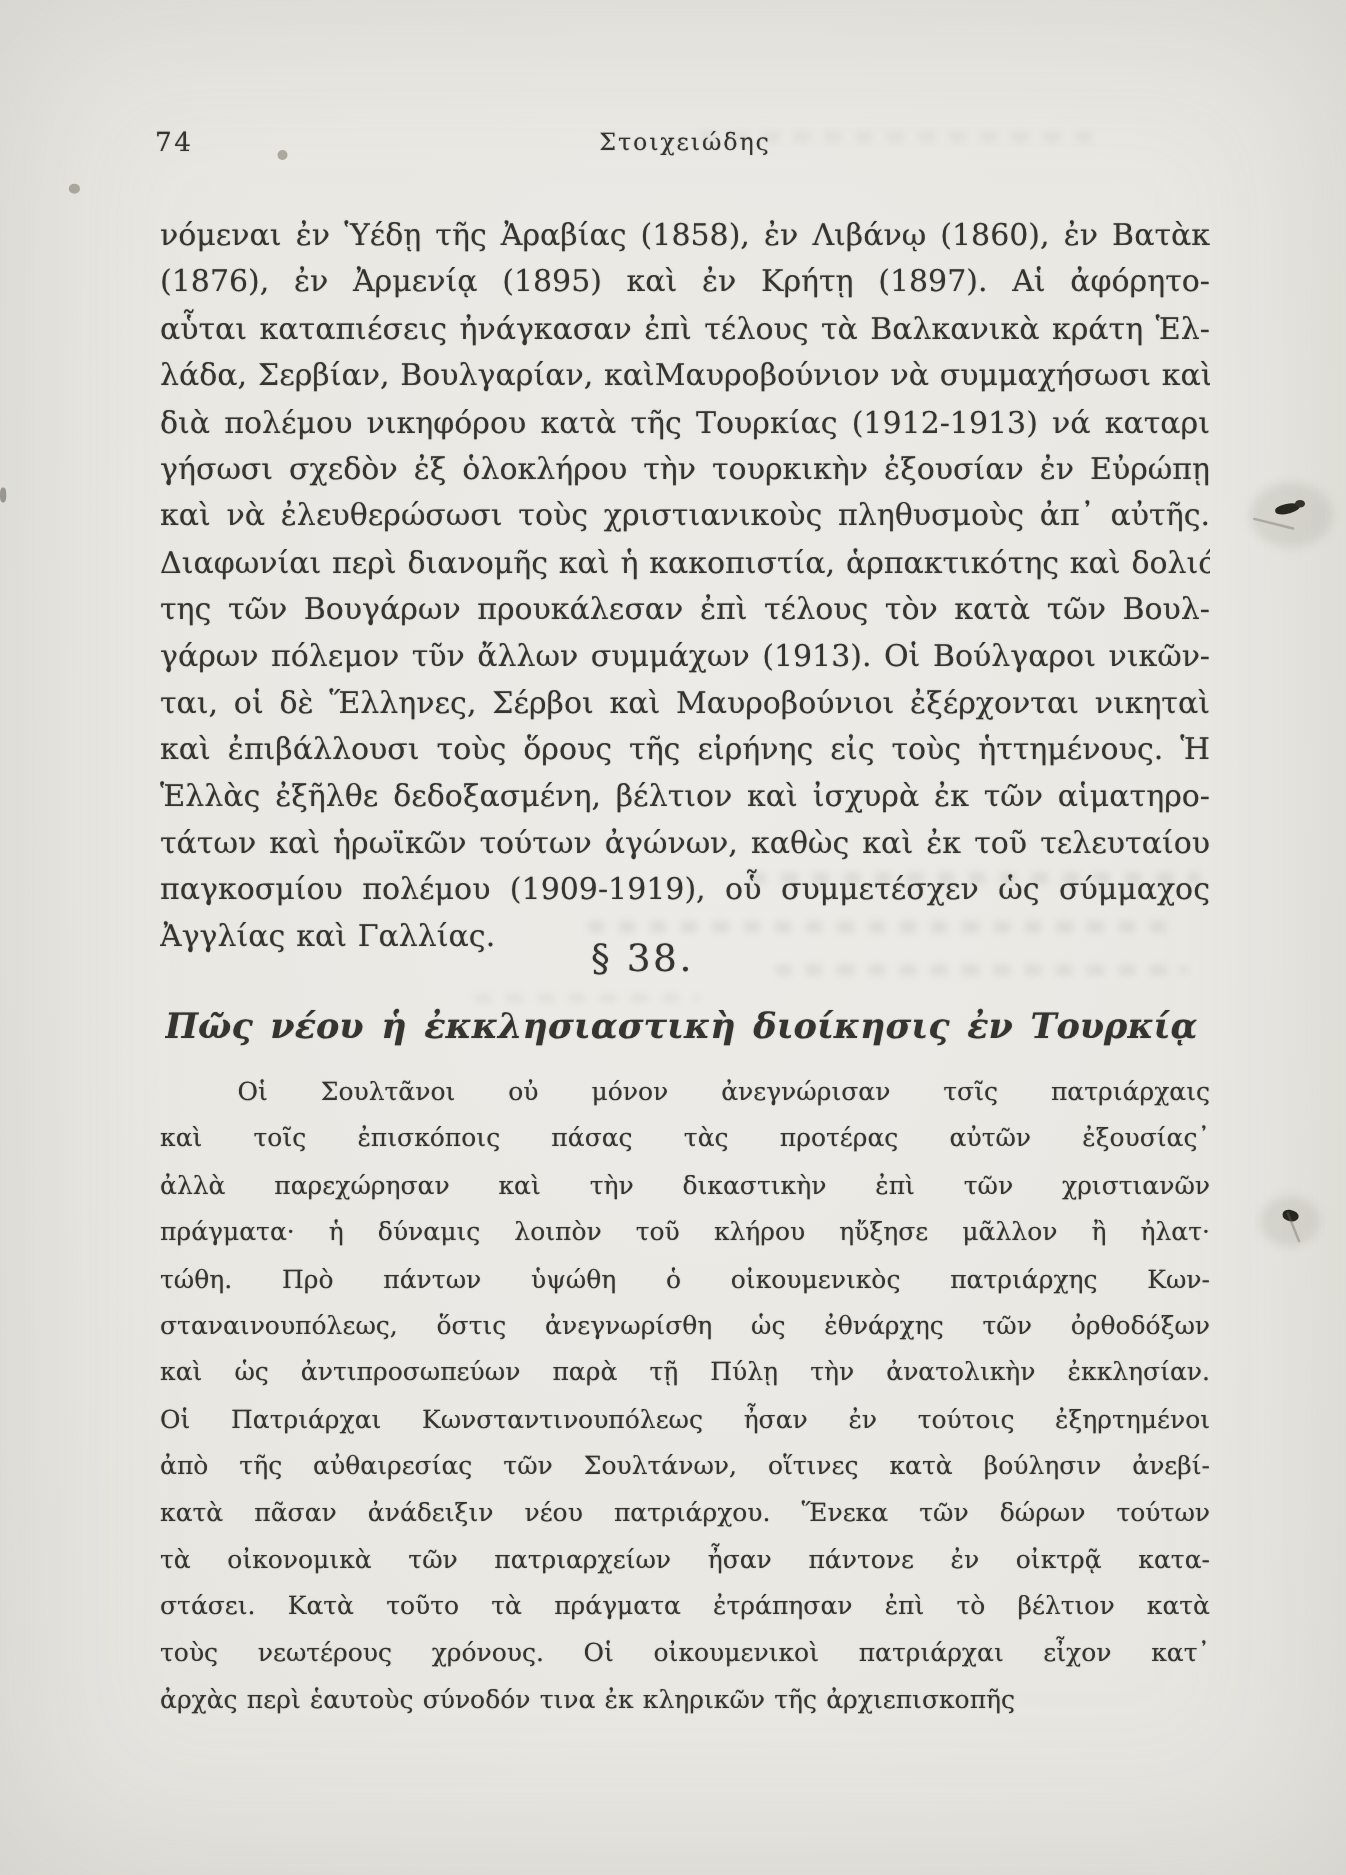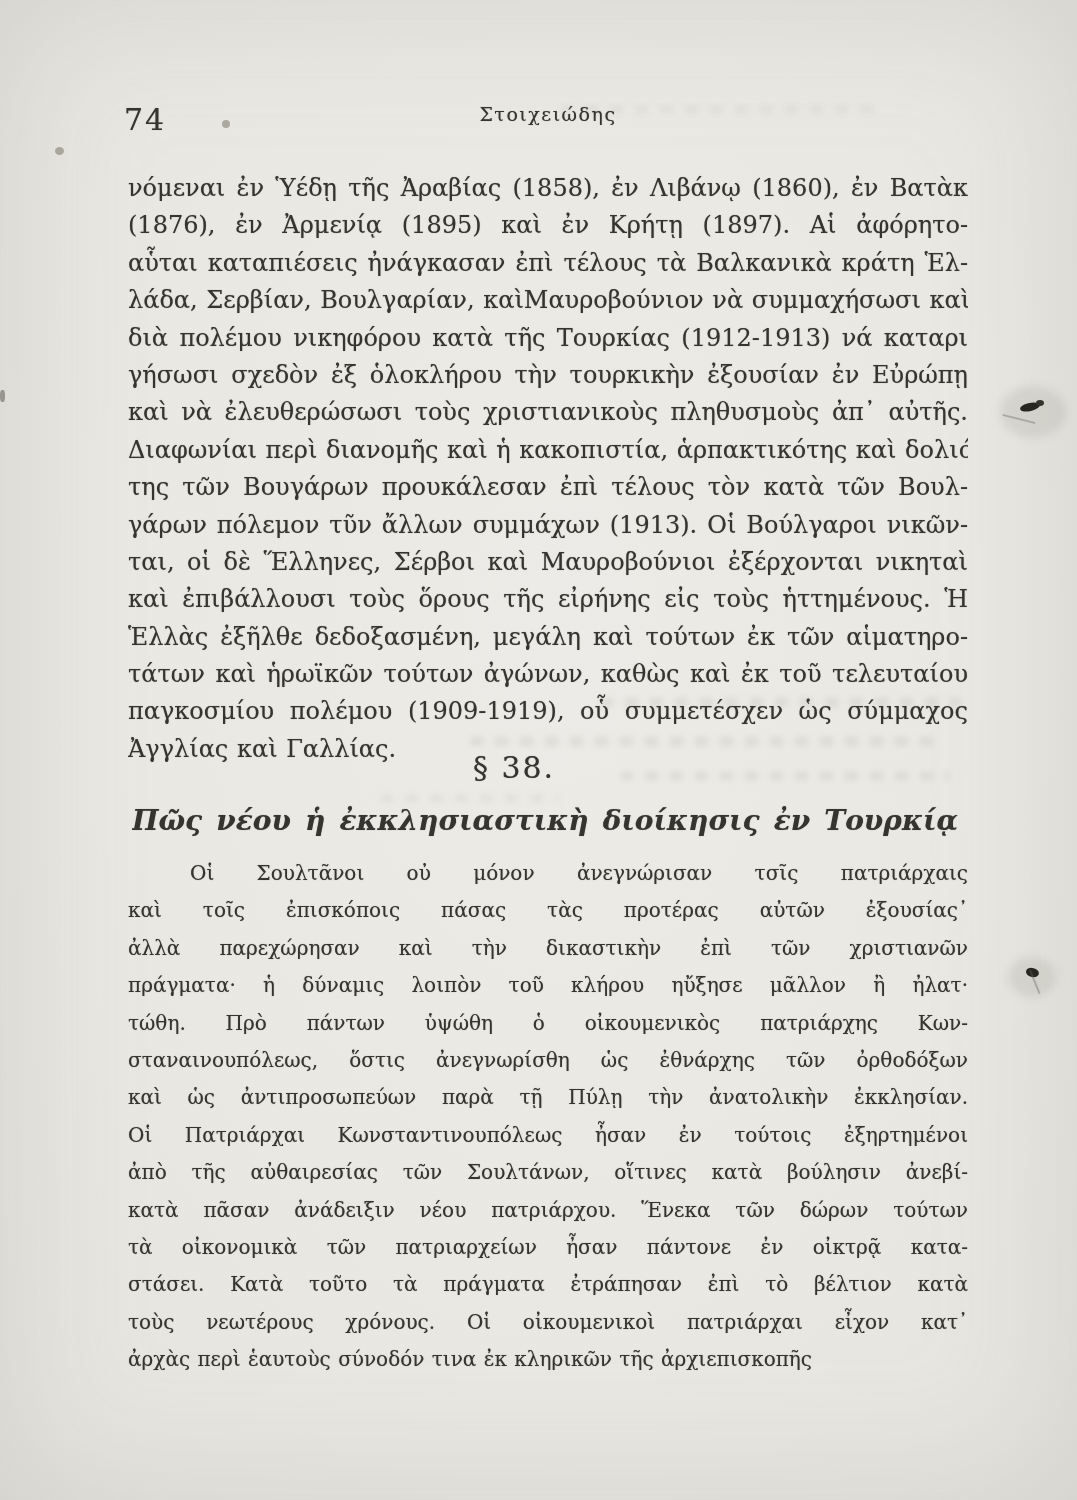--- a/index.html
+++ b/index.html
@@ -5,21 +5,21 @@
   html,body{margin:0;padding:0;}
   body{
     width:1077px;height:1500px;position:relative;overflow:hidden;
     background:radial-gradient(ellipse at 52% 42%, #ecebe7 0%, #e9e8e3 55%, #e4e3de 100%);
     font-family:"DejaVu Serif","Liberation Serif",serif;
     color:#363430;
   }
   .vignette{position:absolute;inset:0;pointer-events:none;
     box-shadow:inset 0 0 140px rgba(165,162,152,.28);}
   .ink{ text-shadow:0 0 1px rgba(52,50,46,.45); }
-  .pagenum{position:absolute;left:124px;top:102px;font-size:30px;letter-spacing:2px;}
+  .pagenum{position:absolute;left:124px;top:102px;font-size:21px;letter-spacing:2px;}
   .runhead{position:absolute;left:128px;top:103px;width:840px;text-align:center;
     font-size:19px;letter-spacing:1.5px;}
   .block{position:absolute;left:128px;width:840px;}
   .para1{top:170px;font-size:24px;}
   .para2{top:855px;font-size:20px;}
   .line{
     text-align:justify;text-align-last:justify;-moz-text-align-last:justify;
     height:37.4px;line-height:37.4px;overflow:hidden;white-space:nowrap;
     word-spacing:1px;
   }
@@ -77,21 +77,21 @@
   <div class="line">αὗται καταπιέσεις ἠνάγκασαν ἐπὶ τέλους τὰ Βαλκανικὰ κράτη Ἑλ-</div>
   <div class="line">λάδα, Σερβίαν, Βουλγαρίαν, καὶΜαυροβούνιον νὰ συμμαχήσωσι καὶ</div>
   <div class="line">διὰ πολέμου νικηφόρου κατὰ τῆς Τουρκίας (1912-1913) νά καταρι</div>
   <div class="line">γήσωσι σχεδὸν ἐξ ὁλοκλήρου τὴν τουρκικὴν ἐξουσίαν ἐν Εὐρώπῃ</div>
   <div class="line">καὶ νὰ ἐλευθερώσωσι τοὺς χριστιανικοὺς πληθυσμοὺς ἀπ᾽ αὐτῆς.</div>
   <div class="line">Διαφωνίαι περὶ διανομῆς καὶ ἡ κακοπιστία, ἁρπακτικότης καὶ δολιό-</div>
   <div class="line">της τῶν Βουγάρων προυκάλεσαν ἐπὶ τέλους τὸν κατὰ τῶν Βουλ-</div>
   <div class="line">γάρων πόλεμον τῦν ἄλλων συμμάχων (1913). Οἱ Βούλγαροι νικῶν-</div>
   <div class="line">ται, οἱ δὲ Ἕλληνες, Σέρβοι καὶ Μαυροβούνιοι ἐξέρχονται νικηταὶ</div>
   <div class="line">καὶ ἐπιβάλλουσι τοὺς ὅρους τῆς εἰρήνης εἰς τοὺς ἡττημένους. Ἡ</div>
-  <div class="line">Ἑλλὰς ἐξῆλθε δεδοξασμένη, μεγάλη καὶ τούτων ἐκ τῶν αἱματηρο-</div>
+  <div class="line">Ἑλλὰς ἐξῆλθε δεδοξασμένη, βέλτιον καὶ ἰσχυρὰ ἐκ τῶν αἱματηρο-</div>
   <div class="line">τάτων καὶ ἡρωϊκῶν τούτων ἀγώνων, καθὼς καὶ ἐκ τοῦ τελευταίου</div>
   <div class="line">παγκοσμίου πολέμου (1909-1919), οὗ συμμετέσχεν ὡς σύμμαχος</div>
   <div class="line lastline">Ἀγγλίας καὶ Γαλλίας.</div>
 </div>
 
 <div class="sectmark ink">§ 38.</div>
 <div class="secttitle ink">Πῶς νέου ἡ ἐκκλησιαστικὴ διοίκησις ἐν Τουρκίᾳ</div>
 
 <div class="block para2 ink">
   <div class="line indent">Οἱ Σουλτᾶνοι οὐ μόνον ἀνεγνώρισαν τσῖς πατριάρχαις</div>

